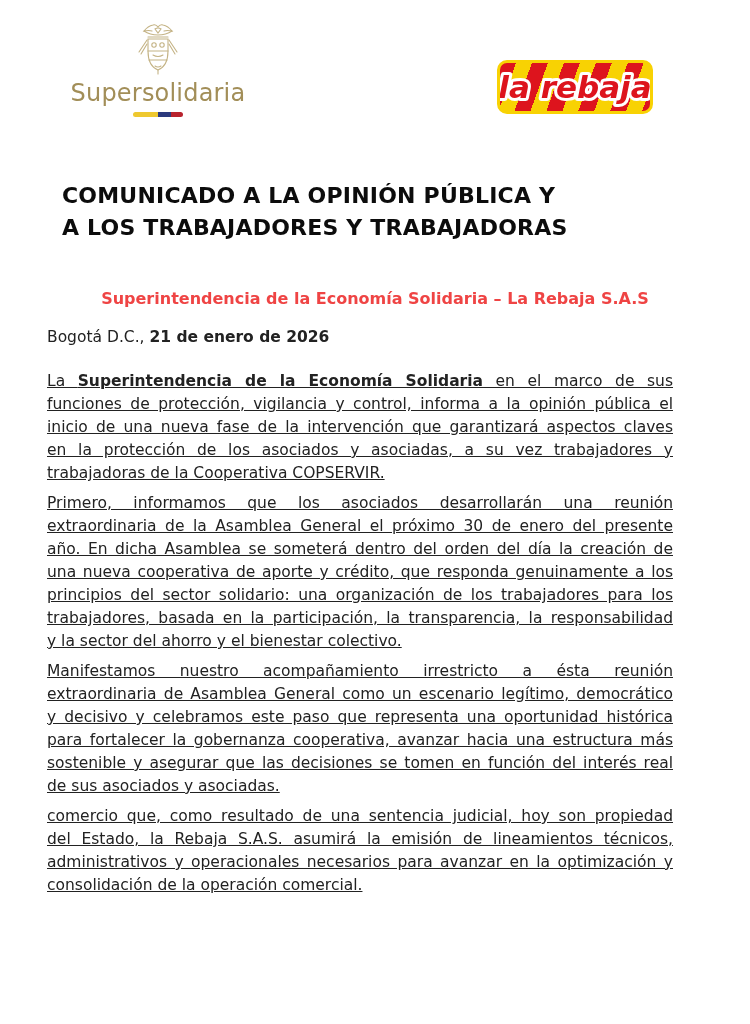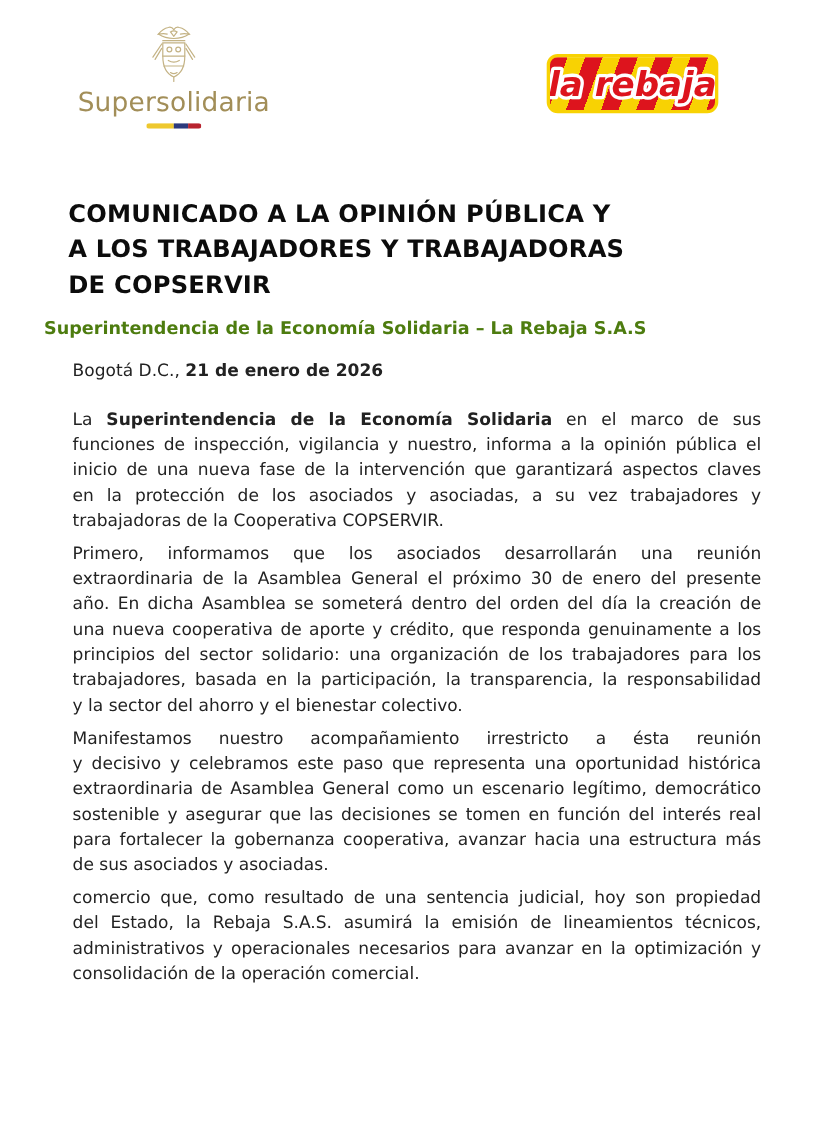--- a/index.html
+++ b/index.html
@@ -11,37 +11,37 @@
   .super-logo{position:absolute;left:58px;top:20px;width:200px;text-align:center;}
   .super-emblem{display:block;margin:0 auto;}
   .super-word{font-size:24px;font-weight:500;letter-spacing:.2px;margin-top:1px;}
   .flag-bar{width:50px;height:5px;margin:5px auto 0;display:flex;border-radius:2.5px;overflow:hidden;}
   .flag-bar span{display:block;height:100%;}
   .flag-yellow{flex:2;}
   .flag-blue{flex:1;}
   .flag-red{flex:1;}
   
   .rebaja-logo{
-    position:absolute;left:497px;top:49px;width:156px;height:54px;
+    position:absolute;left:497px;top:60px;width:156px;height:54px;
     border-radius:10px;box-sizing:border-box;
     display:flex;align-items:center;justify-content:center;
   }
   
   .doc-title{
     position:absolute;left:62px;top:180px;width:626px;
     font-weight:bold;font-size:22px;line-height:32px;color:#0c0c0c;letter-spacing:.2px;
   }
   .doc-subtitle{
-    position:absolute;left:40px;top:288px;width:670px;text-align:left;
-    font-weight:bold;font-size:16px;line-height:21px;color:#4d7c0f;
+    position:absolute;left:40px;top:288px;width:670px;text-align:center;
+    font-weight:bold;font-size:16px;line-height:21px;color:#ef4444;
   }
-  .doc-body{position:absolute;left:66px;top:326px;width:626px;font-size:15.5px;line-height:23px;color:#222;}
+  .doc-body{position:absolute;left:47px;top:326px;width:626px;font-size:15.5px;line-height:23px;color:#222;}
   .dateline{margin:0 0 21px 0;}
   .para{margin:0 0 7px 0;}
-  .line{text-align:justify;text-align-last:justify;}
+  .line{text-align:justify;text-align-last:justify;text-decoration:underline;}
   .line.lastline{text-align:left;text-align-last:left;}
   .bold{font-weight:bold;}
 </style>
 </head>
 <body>
 
 <div class="page">
 
   <div class="super-logo">
     <svg class="super-emblem" width="46" height="58" viewBox="0 0 46 58" fill="none" stroke="currentColor" stroke-width="1.1" stroke-linecap="round" style="color: rgb(196, 179, 133);">
@@ -76,53 +76,52 @@
 
   <div class="rebaja-logo" style="background: repeating-linear-gradient(110deg, rgb(221, 20, 29) 0px, rgb(221, 20, 29) 15px, rgb(248, 210, 3) 15px, rgb(248, 210, 3) 30px); border: 3px solid rgb(248, 210, 3);">
     <svg width="150" height="46" viewBox="0 0 150 46">
       <text id="rebaja-text" x="75" y="34" text-anchor="middle" font-family="DejaVu Sans, sans-serif" font-size="31" font-weight="bold" font-style="italic" stroke-width="6" paint-order="stroke" stroke-linejoin="round" fill="#dd141d" stroke="#ffffff">la rebaja</text>
     </svg>
   </div>
 
   <div class="doc-title">
     <div>COMUNICADO A LA OPINIÓN PÚBLICA Y</div>
     <div>A LOS TRABAJADORES Y TRABAJADORAS</div>
-    <div>DE COPSERVIR</div>
   </div>
 
   <div class="doc-subtitle">Superintendencia de la Economía Solidaria – La Rebaja S.A.S</div>
 
   <div class="doc-body">
     <div class="dateline">
       <span>Bogotá D.C.,</span>
       <span class="bold">21 de enero de 2026</span>
     </div>
     <div>
         <div class="para">
           <div class="line">La <b>Superintendencia de la Economía Solidaria</b> en el marco de sus</div>
-          <div class="line">funciones de inspección, vigilancia y nuestro, informa a la opinión pública el</div>
+          <div class="line">funciones de protección, vigilancia y control, informa a la opinión pública el</div>
           <div class="line">inicio de una nueva fase de la intervención que garantizará aspectos claves</div>
           <div class="line">en la protección de los asociados y asociadas, a su vez trabajadores y</div>
           <div class="line lastline">trabajadoras de la Cooperativa COPSERVIR.</div>
         </div>
         <div class="para">
           <div class="line">Primero, informamos que los asociados desarrollarán una reunión</div>
           <div class="line">extraordinaria de la Asamblea General el próximo 30 de enero del presente</div>
           <div class="line">año. En dicha Asamblea se someterá dentro del orden del día la creación de</div>
           <div class="line">una nueva cooperativa de aporte y crédito, que responda genuinamente a los</div>
           <div class="line">principios del sector solidario: una organización de los trabajadores para los</div>
           <div class="line">trabajadores, basada en la participación, la transparencia, la responsabilidad</div>
           <div class="line lastline">y la sector del ahorro y el bienestar colectivo.</div>
         </div>
         <div class="para">
           <div class="line">Manifestamos nuestro acompañamiento irrestricto a ésta reunión</div>
+          <div class="line">extraordinaria de Asamblea General como un escenario legítimo, democrático</div>
           <div class="line">y decisivo y celebramos este paso que representa una oportunidad histórica</div>
-          <div class="line">extraordinaria de Asamblea General como un escenario legítimo, democrático</div>
+          <div class="line">para fortalecer la gobernanza cooperativa, avanzar hacia una estructura más</div>
           <div class="line">sostenible y asegurar que las decisiones se tomen en función del interés real</div>
-          <div class="line">para fortalecer la gobernanza cooperativa, avanzar hacia una estructura más</div>
           <div class="line lastline">de sus asociados y asociadas.</div>
         </div>
         <div class="para">
           <div class="line">comercio que, como resultado de una sentencia judicial, hoy son propiedad</div>
           <div class="line">del Estado, la Rebaja S.A.S. asumirá la emisión de lineamientos técnicos,</div>
           <div class="line">administrativos y operacionales necesarios para avanzar en la optimización y</div>
           <div class="line lastline">consolidación de la operación comercial.</div>
         </div>
       </div>
   </div>

